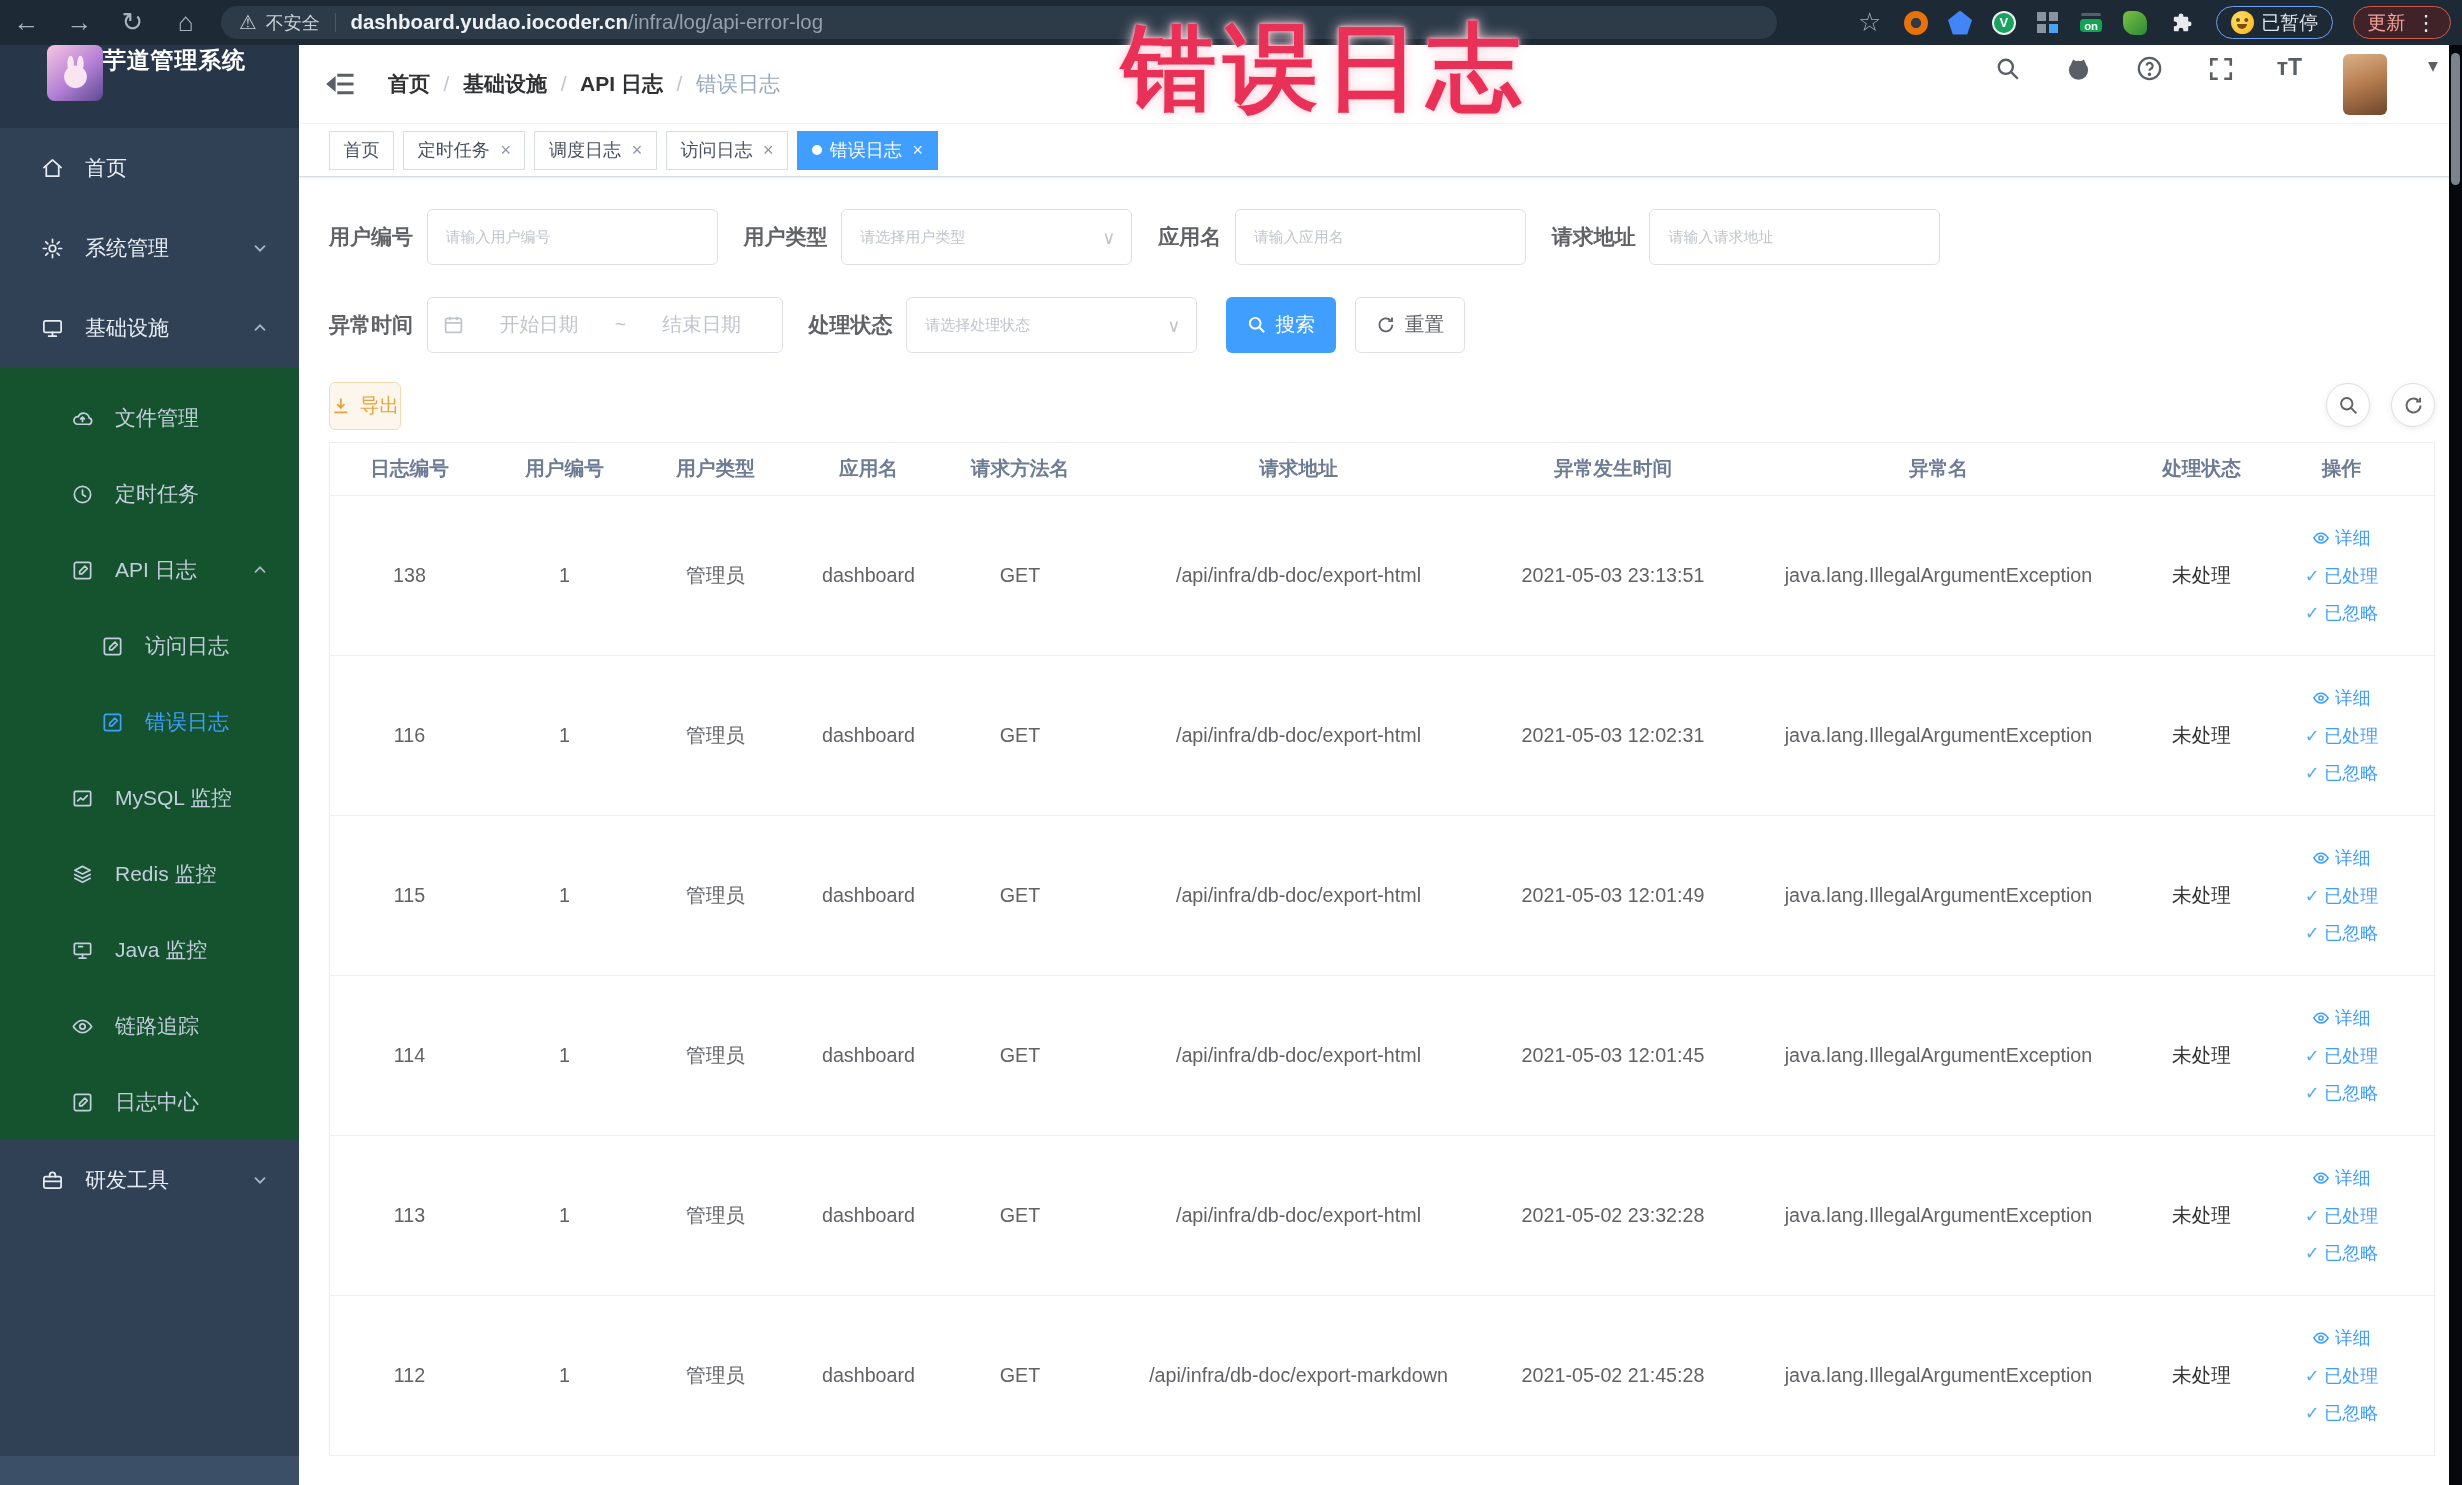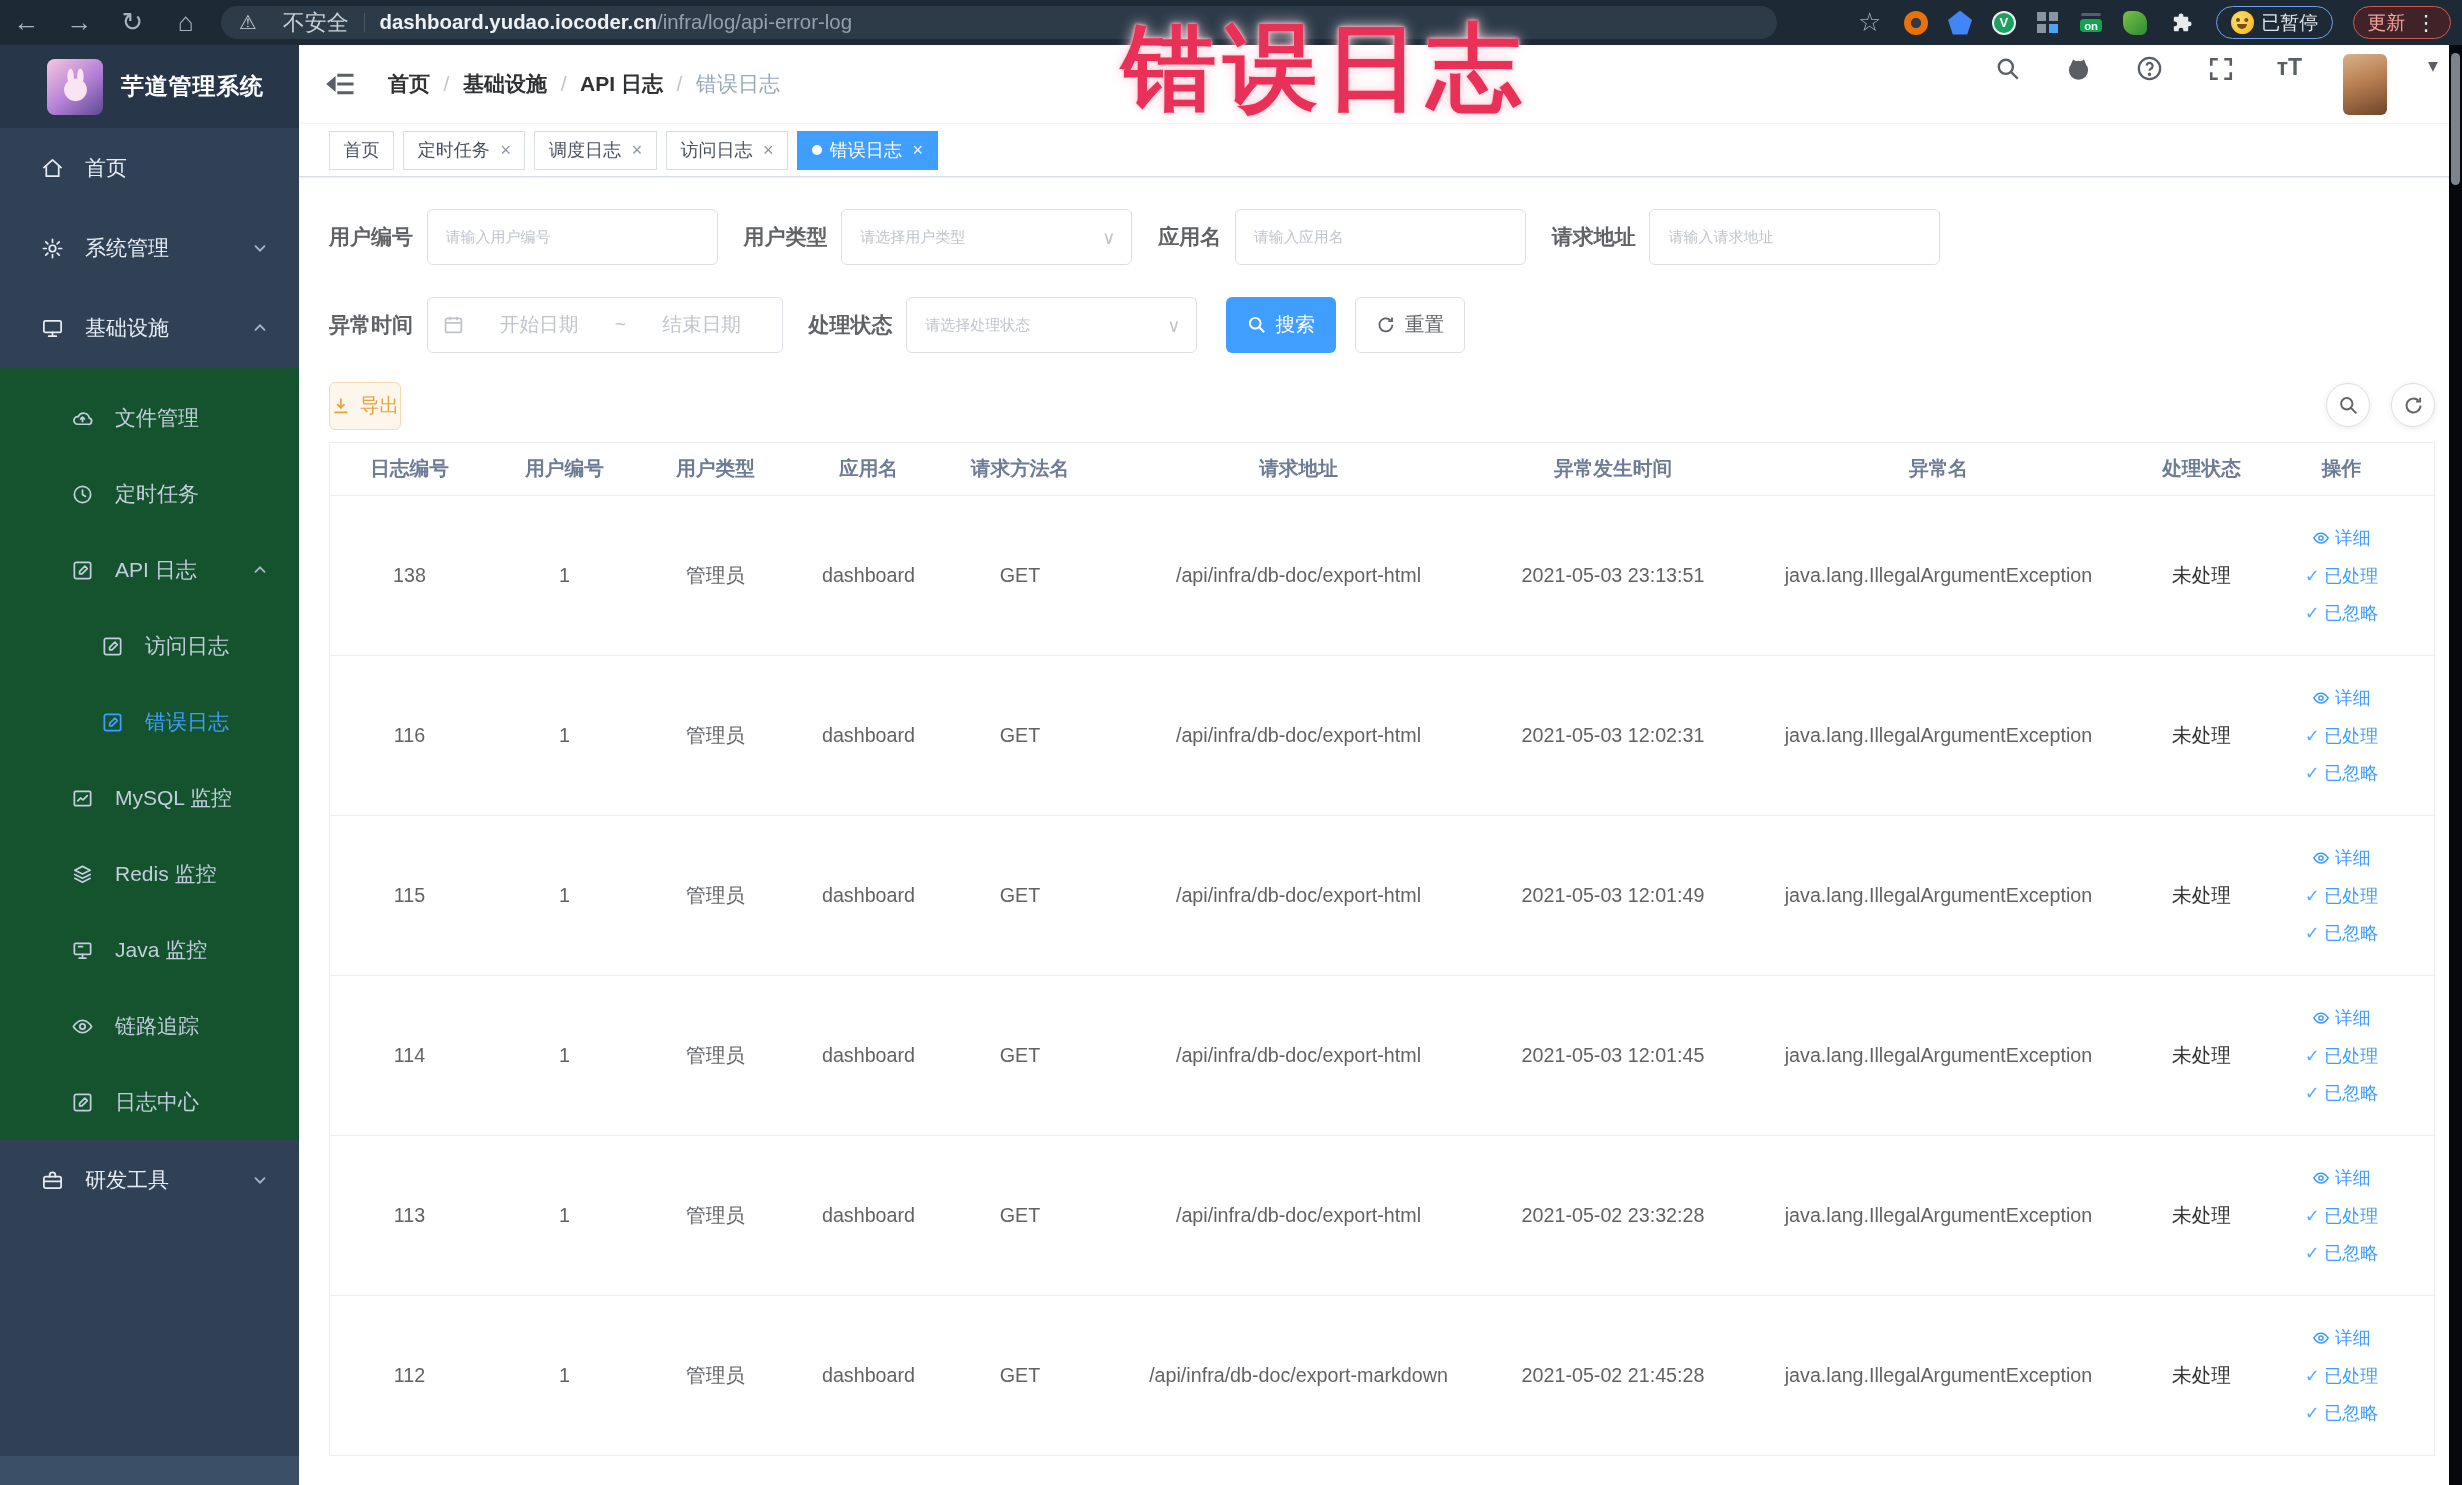--- a/index.html
+++ b/index.html
@@ -7,21 +7,21 @@
     font-family:"Liberation Sans","DejaVu Sans",sans-serif; }
 
   
   .browser { position:absolute; left:0; top:0; width:2462px; height:45px;
     background:#1d2935; display:flex; align-items:center; z-index:5; }
   .b-ico { width:53px; text-align:center; font-size:26px; color:#a9b2bc; cursor:pointer; }
   .omnibox { position:absolute; left:221px; top:6px; width:1556px; height:33px;
     border-radius:16.7px; background:#2d3b49; display:flex; align-items:center;
     padding:0 18px; color:#c9d1d9; }
   .omni-warn { font-size:19.7px; color:#c9d1d9; margin-right:9px; }
-  .omni-sec { font-size:22px; color:#c9d1d9;margin-left:17px; }
+  .omni-sec { font-size:18px; color:#c9d1d9; }
   .omni-sep { width:0.8px; height:19.7px; background:#4a5866; margin:0 15px; }
   .omni-host { font-size:20.4px; font-weight:700; color:#eef1f4; }
   .omni-path { font-size:20.4px; color:#94a0ac; }
   .b-right { position:absolute; right:0; top:0; height:45px; display:flex; align-items:center; gap:19.7px; padding-right:10.6px; }
   .ext { width:24px; height:24px; border-radius:50%; display:flex; align-items:center; justify-content:center; font-size:13px; color:#fff; cursor:pointer; }
   .ext.orange { background:radial-gradient(circle at 50% 50%, #2d3b49 28%, #e8710a 32%); }
   .ext.bluedrop { background:#4285f4; clip-path:polygon(50% 0,100% 40%,80% 100%,20% 100%,0 40%); border-radius:4.5px;}
   .ext.greenv { background:#1aa260; border:2.3px solid #eee; font-weight:700; }
   .ext.grid { border-radius:3px; background:
       linear-gradient(#8a93a0,#8a93a0) 1.5px 1.5px/9px 9px no-repeat,
@@ -43,21 +43,21 @@
   .smiley::after { content:""; position:absolute; left:6px; top:13px; width:10.6px; height:5.3px;
     border-radius:0 0 7.6px 7.6px; background:#7a4c10; }
   .pill.update { border:1.5px solid #d4584a; background:#402328; color:#f3a097; gap:10.6px; }
   .pill.update .dots { color:#e6e9ec; font-size:21px; }
 
   
   .app { position:absolute; left:0; top:45px; width:2462px; height:1440px; display:flex; }
 
   
   .sidebar { width:299px; height:100%; background:#304156; position:relative; flex:none; }
-  .logo-row { height:83px; background:#28364a; display:flex; align-items:center; padding-left:47px; gap:18px; }
+  .logo-row { height:83px; background:#28364a; display:flex; align-items:flex-start; padding-left:47px; }
   .logo-img { width:56px; height:56px; border-radius:7.6px; flex:none;
     background:linear-gradient(140deg,#f7c6e0 0%,#b37fd6 55%,#5b4a8f 100%);
     display:flex; align-items:center; justify-content:center; }
   .logo-title { color:#ffffff; font-size:23px; font-weight:700; letter-spacing:0.8px; }
   .menu { }
   .mi { display:flex; align-items:center; height:80px; color:#e7edf5; font-size:21px; cursor:pointer; position:relative; }
   .mi .micon { width:23px; height:23px; margin-right:21px; flex:none; display:flex; align-items:center; justify-content:center; }
   .mi.lv0 { padding-left:41px; }
   .mi.lv1 { padding-left:71px; height:76px; color:#c3cede; }
   .mi.lv2 { padding-left:101px; height:76px; color:#c3cede; }

